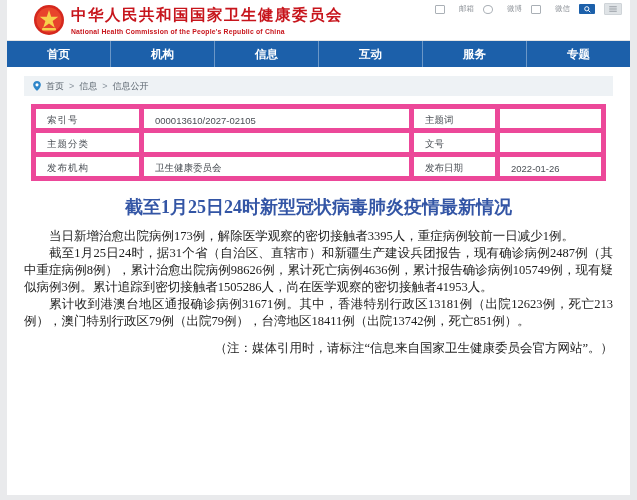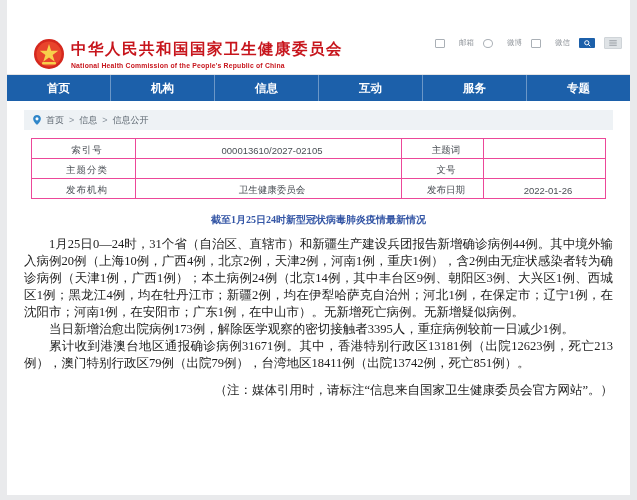--- a/index.html
+++ b/index.html
@@ -1,21 +1,21 @@
 <!DOCTYPE html>
 <html><head>
 <meta charset="utf-8">
 <style>
   html,body{margin:0;padding:0;}
   body{width:637px;height:500px;overflow:hidden;background:#e9eaec;
        font-family:"Liberation Sans","DejaVu Sans",sans-serif;}
   .frame{position:absolute;left:7px;top:0;width:623px;height:495px;background:#fff;}
 
   
-  .hdr{position:relative;height:40px;background:#fff;border-bottom:1px solid #e5e5e5;margin-top:34px;}
+  .hdr{position:relative;height:40px;background:#fff;border-bottom:1px solid #e5e5e5;}
   .logo{position:absolute;left:26px;top:4px;width:32px;height:32px;}
   .titles{position:absolute;left:64px;top:5px;}
   .cn-title{font-size:15.5px;font-weight:bold;color:#c7151c;letter-spacing:1.5px;
             font-family:"Liberation Serif","DejaVu Serif",serif;}
   .en-title{font-size:6.8px;color:#c7151c;margin-top:2px;font-weight:bold;letter-spacing:.2px;}
   .utility{position:absolute;right:8px;top:3px;display:flex;align-items:center;gap:9px;
            font-size:7.5px;color:#8b9096;}
   .u-item{display:flex;align-items:center;gap:14px;cursor:pointer;}
   .u-ico{width:8px;height:7px;border:1px solid #aab0b6;border-radius:1px;display:inline-block;}
   .u-btn{width:16px;height:10px;border-radius:1px;display:flex;align-items:center;justify-content:center;}
@@ -30,27 +30,27 @@
 
   
   .content{padding:0 17px;}
   .crumb{margin-top:9px;background:#eef2f5;height:20px;display:flex;align-items:center;
          padding:0 9px;font-size:9px;color:#5c6670;gap:5px;}
   .crumb a{color:#5c6670;text-decoration:none;cursor:pointer;}
   .crumb .sep{color:#8a949e;}
 
   table.meta{border-collapse:collapse;width:calc(100% - 14px);margin:8px 7px 0;
              font-size:9.5px;color:#4a4f55;table-layout:fixed;}
-  table.meta td{border:1px solid #ec4899;height:15px;padding:4px 4px 0 11px;
-                overflow:hidden;white-space:nowrap;text-align:center;}
+  table.meta td{border:5px solid #ec4899;height:15px;padding:4px 4px 0 11px;
+                overflow:hidden;white-space:nowrap;}
   td.lbl{width:88px;letter-spacing:1px;}
   td.v1{width:250px;}
   td.lbl2{width:66px;}
 
-  h1.art-title{margin:14px 0 0;text-align:center;font-size:10px;color:#3355a5;
+  h1.art-title{margin:14px 0 0;text-align:center;font-size:18px;color:#3355a5;
                font-weight:bold;font-family:"Liberation Serif","DejaVu Serif",serif;}
 
   .article{margin-top:9px;font-family:"Liberation Serif","DejaVu Serif",serif;
            font-size:12.5px;line-height:17px;color:#1c1c1c;text-align:justify;}
   .article p{margin:0;text-indent:2em;}
   .article p.note{text-align:right;text-indent:0;margin-top:10px;}
 </style>
 </head>
 <body>
 
@@ -138,20 +138,20 @@
         <td class="v1">卫生健康委员会</td>
         <td class="lbl2">发布日期</td>
         <td>2022-01-26</td>
       </tr>
     </tbody>
       </table>
 
     <h1 class="art-title">截至1月25日24时新型冠状病毒肺炎疫情最新情况</h1>
 
     <div class="article">
-      <p>1月25日0—24时，31个省（自治区、直辖市）和新疆生产建设兵团报告新增确诊病例44例。其中境外输入病例20例（上海10例，广西4例，北京2例，天津2例，河南1例，重庆1例），含2例由无症状感染者转为确诊病例（天津1例，广西1例）；本土病例24例（北京14例，其中丰台区9例、朝阳区3例、大兴区1例、西城区1例；黑龙江4例，均在牡丹江市；新疆2例，均在伊犁哈萨克自治州；河北1例，在保定市；辽宁1例，在沈阳市；河南1例，在安阳市；广东1例，在中山市）。无新增死亡病例。无新增疑似病例。</p>
       <p>当日新增治愈出院病例173例，解除医学观察的密切接触者3395人，重症病例较前一日减少1例。</p>
+      <p>截至1月25日24时，据31个省（自治区、直辖市）和新疆生产建设兵团报告，现有确诊病例2487例（其中重症病例8例），累计治愈出院病例98626例，累计死亡病例4636例，累计报告确诊病例105749例，现有疑似病例3例。累计追踪到密切接触者1505286人，尚在医学观察的密切接触者41953人。</p>
       <p>累计收到港澳台地区通报确诊病例31671例。其中，香港特别行政区13181例（出院12623例，死亡213例），澳门特别行政区79例（出院79例），台湾地区18411例（出院13742例，死亡851例）。</p>
       <p class="note">（注：媒体引用时，请标注“信息来自国家卫生健康委员会官方网站”。）</p>
     </div>
 
   </div>
 </div>
 
 </body></html>

